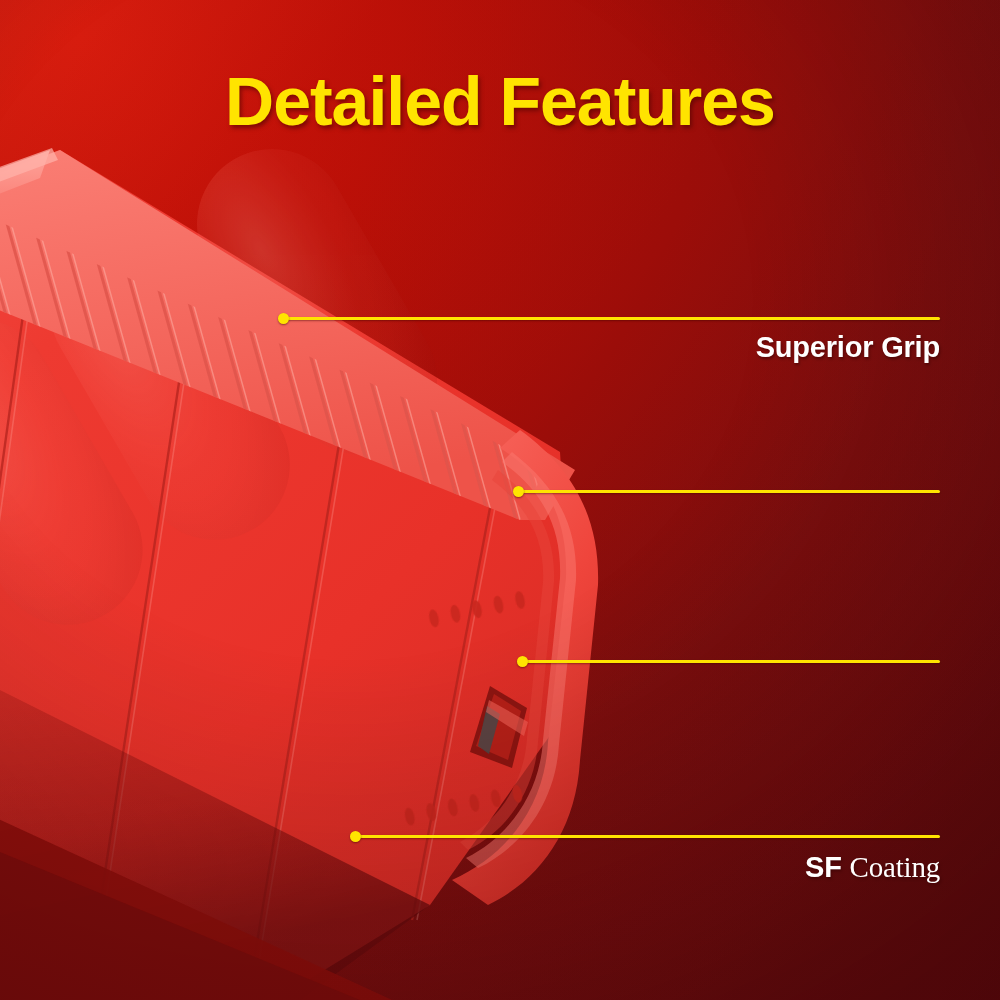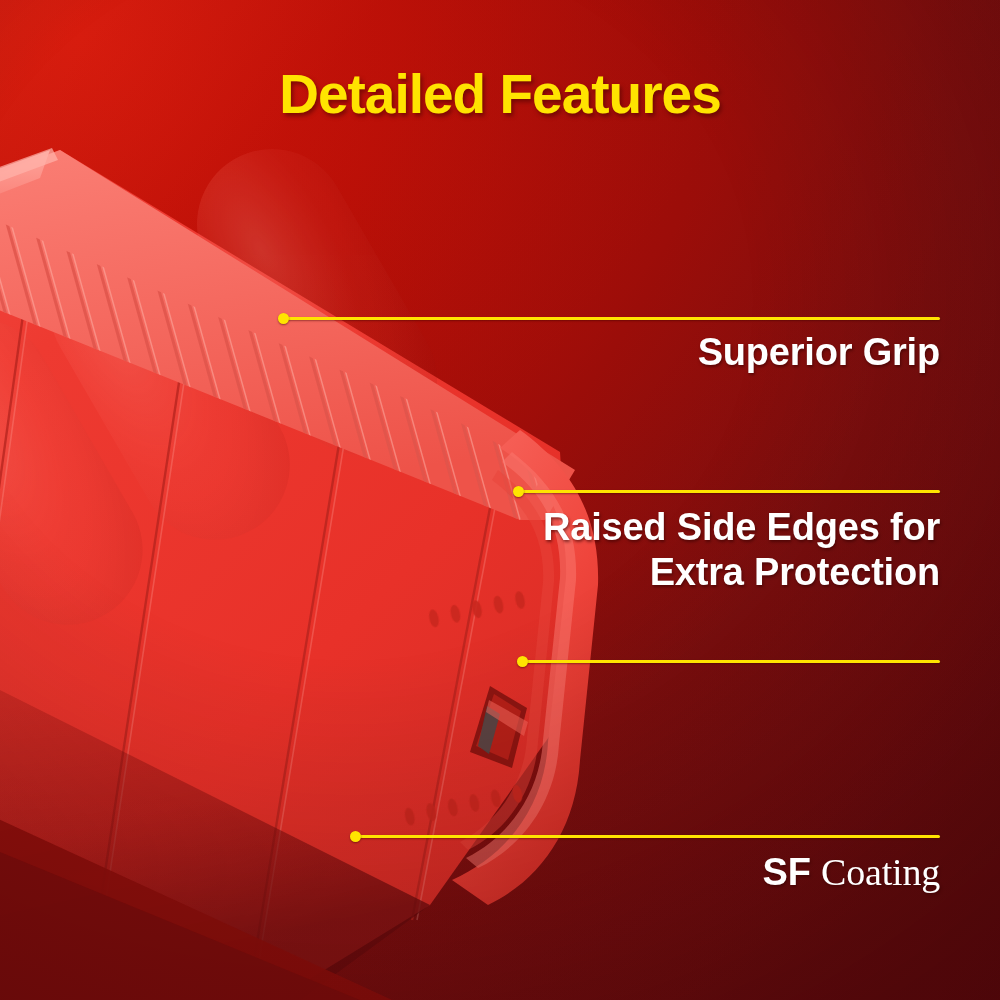--- a/index.html
+++ b/index.html
@@ -69,40 +69,40 @@
     border-radius: 50%;
     background: #ffe400;
     box-shadow: 0 1px 2px rgba(60,0,0,0.5);
   }
   .callout-label {
     position: absolute;
     right: 60px;
     text-align: right;
     color: #ffffff;
     font-weight: bold;
-    font-size: 38px;
+    font-size: 29px;
     line-height: 1.19;
     letter-spacing: -0.2px;
     white-space: pre-line;
     text-shadow: 1px 2px 3px rgba(50,0,0,0.55);
   }
   .callout-label .light {
     font-weight: normal;
     font-family: Liberation Serif, serif;
   }
 
   
   #page-title {
     position: absolute;
     left: 0;
     right: 0;
     top: 62px;
     text-align: center;
     color: #ffe400;
-    font-size: 55px;
+    font-size: 68px;
     font-weight: bold;
     letter-spacing: -1px;
     text-shadow: 2px 3px 4px rgba(70,0,0,0.55);
   }
 </style>
 </head>
 <body>
 
 <div id="poster">
 
@@ -286,22 +286,20 @@
   <div class="callout" style="left:0;top:317px;width:1000px;">
     <div class="callout-line" style="left:283px;width:657px;"></div>
     <div class="callout-dot" style="left:278px;"></div>
   </div>
   <div class="callout-label" style="top:330px;">Superior Grip</div>
 
   <div class="callout" style="left:0;top:490px;width:1000px;">
     <div class="callout-line" style="left:518px;width:422px;"></div>
     <div class="callout-dot" style="left:513px;"></div>
   </div>
-  <div class="callout-label" style="top:505px;">Raised Side Edges for
-Extra Protection</div>
 
   <div class="callout" style="left:0;top:660px;width:1000px;">
     <div class="callout-line" style="left:522px;width:418px;"></div>
     <div class="callout-dot" style="left:517px;"></div>
   </div>
 
   <div class="callout" style="left:0;top:835px;width:1000px;">
     <div class="callout-line" style="left:355px;width:585px;"></div>
     <div class="callout-dot" style="left:350px;"></div>
   </div>

